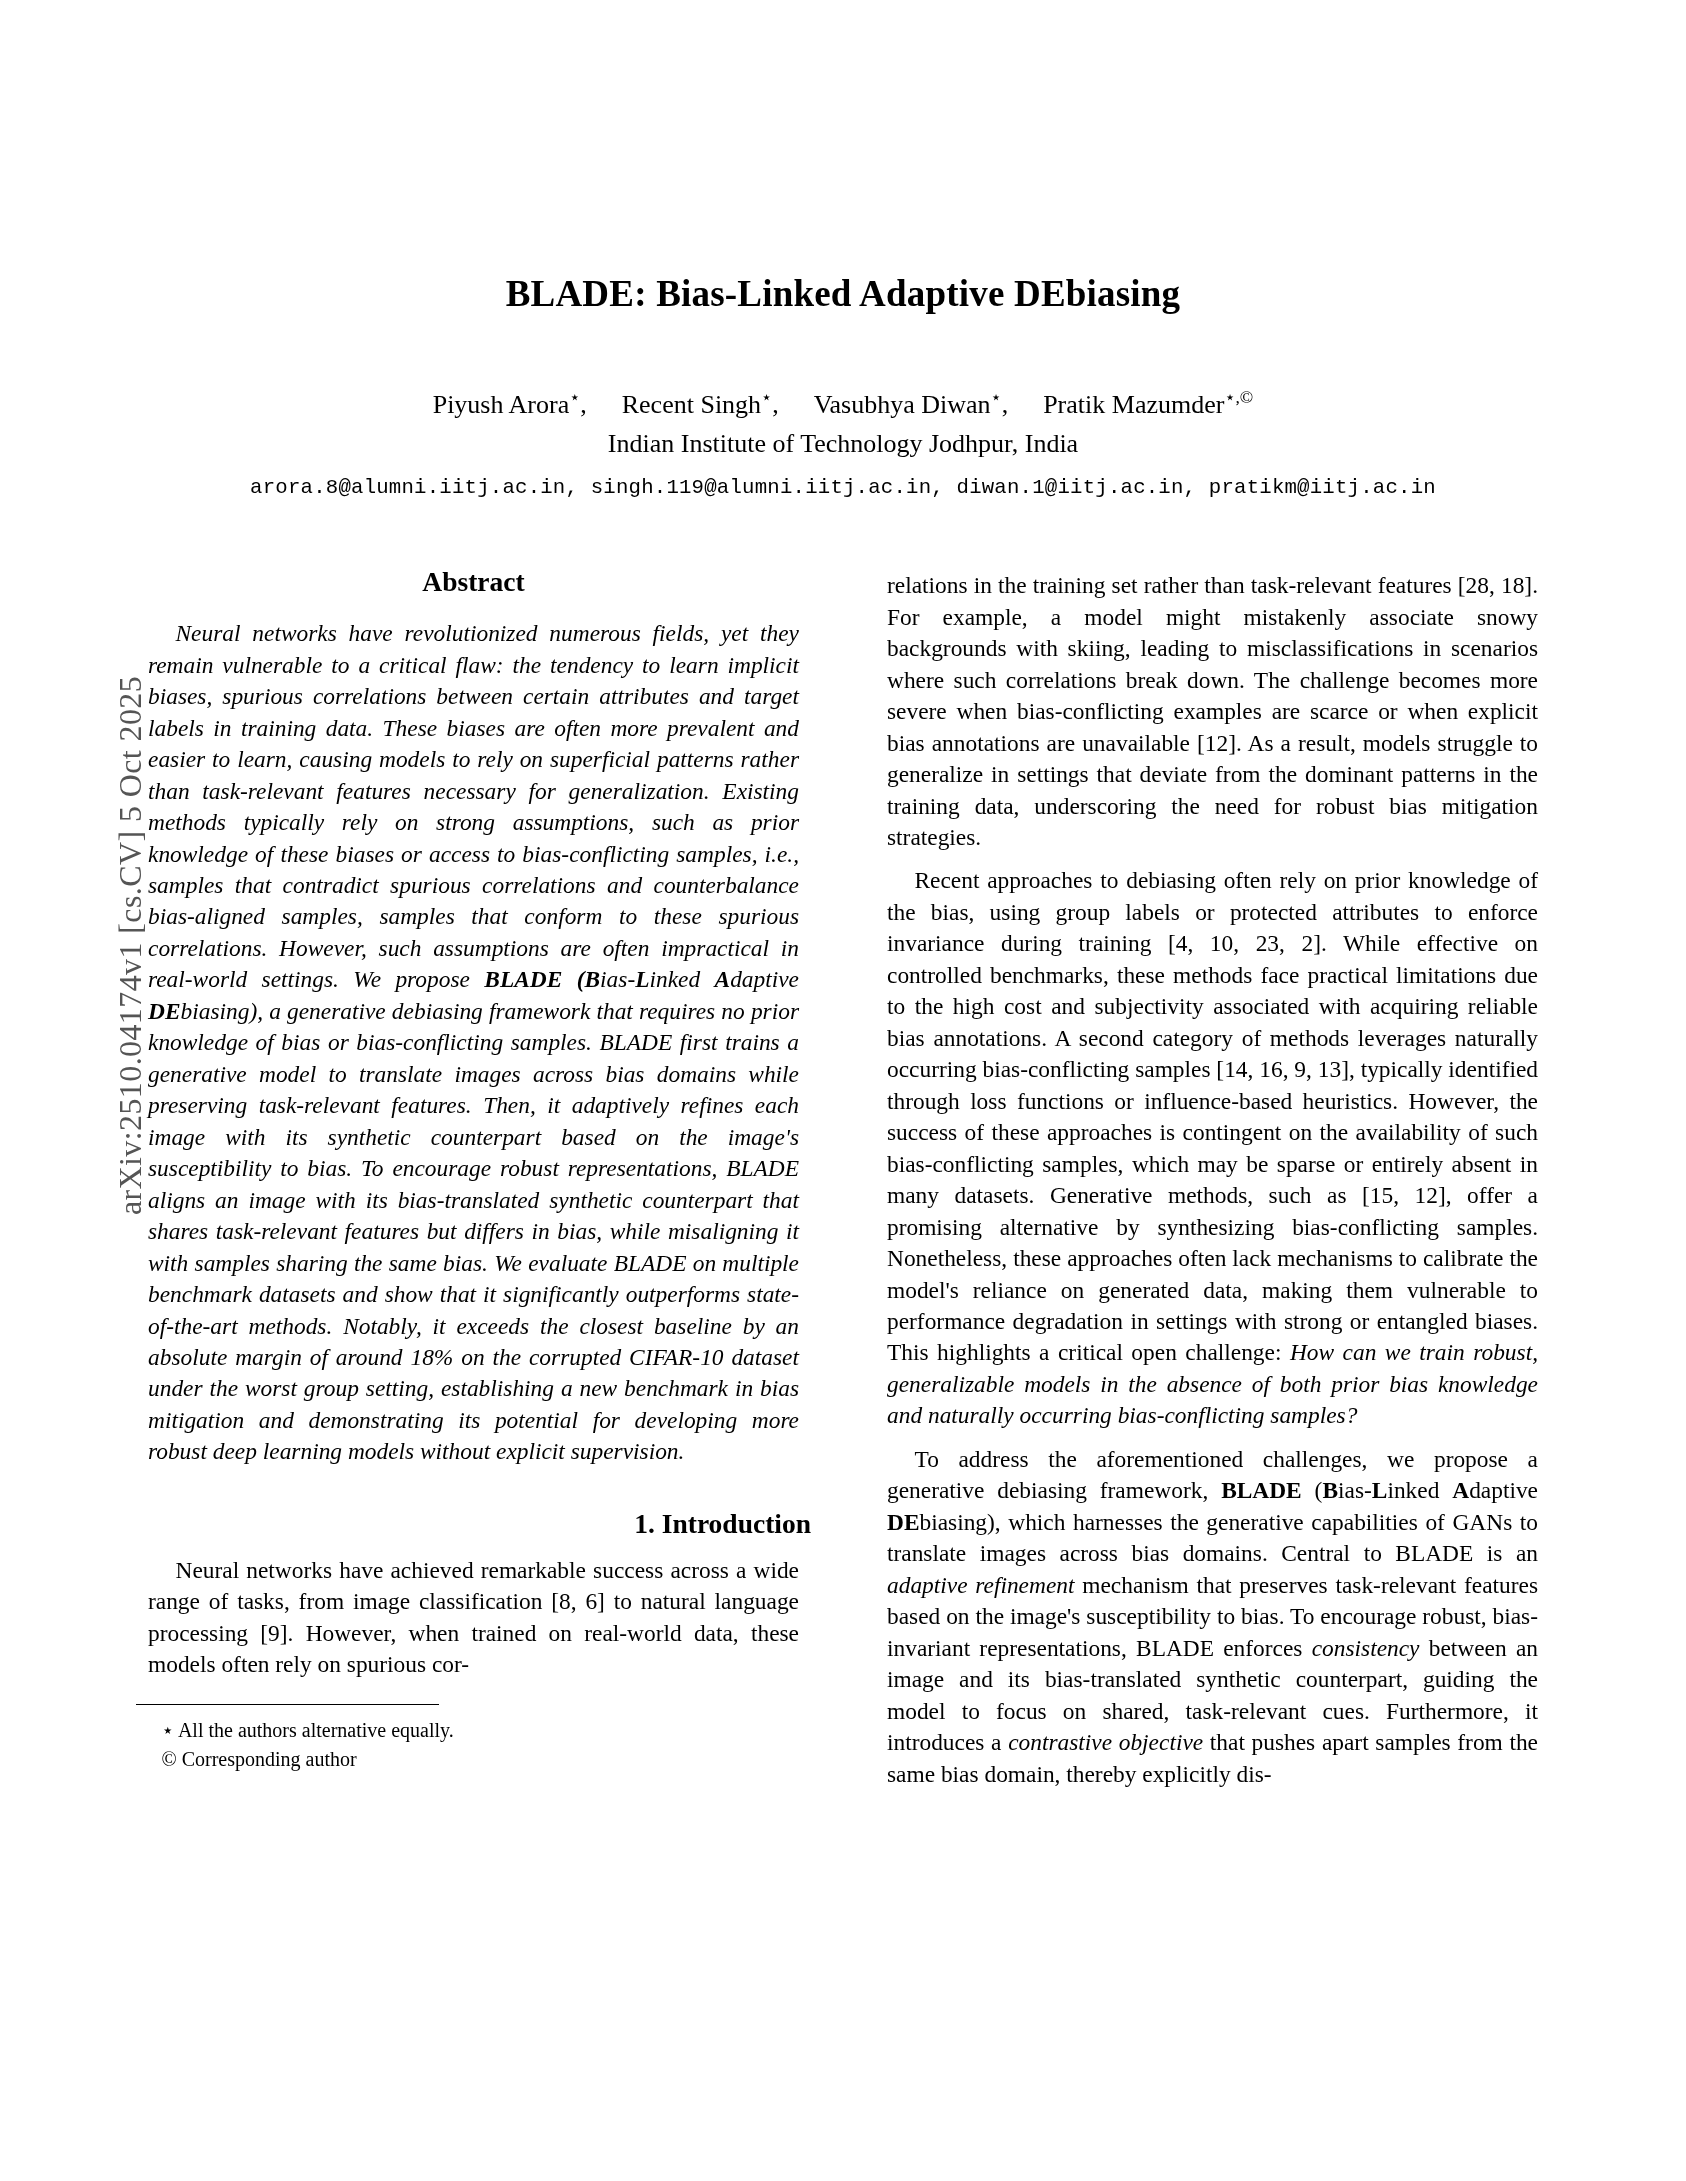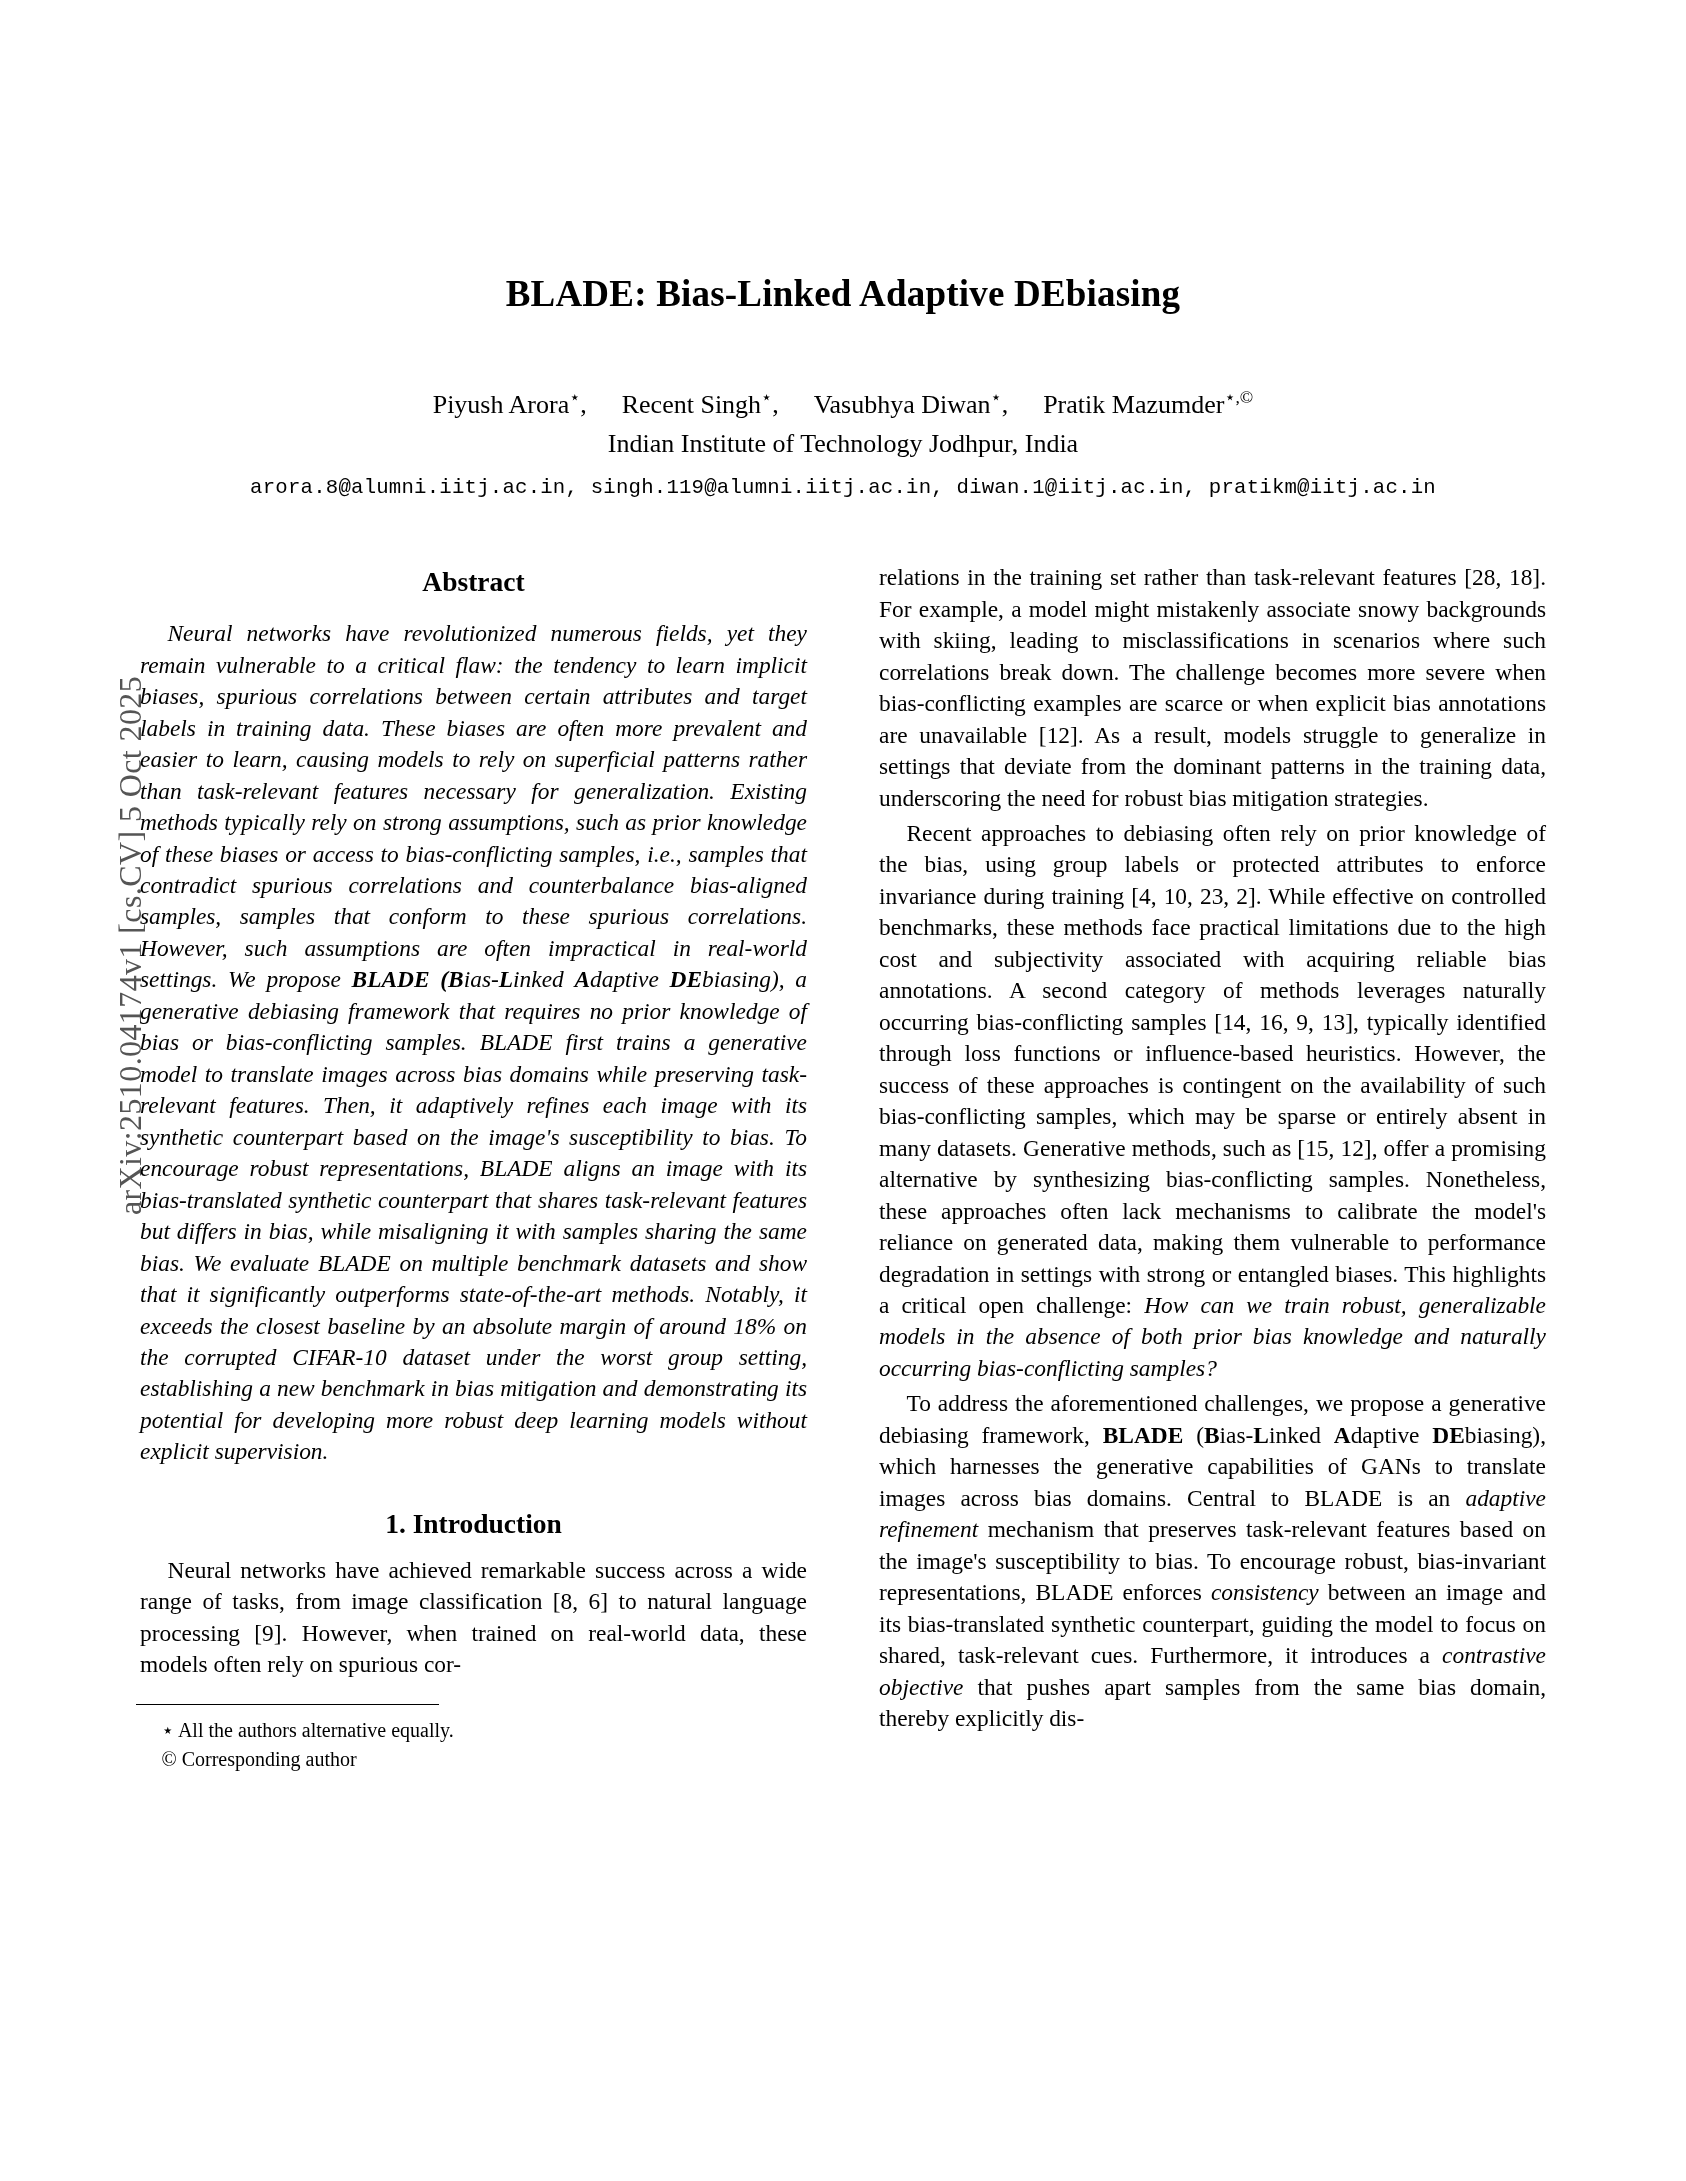--- a/index.html
+++ b/index.html
@@ -79,28 +79,28 @@
     width: 675px;
   }
 
   .sec-head {
     text-align: center;
     font-size: 27.5px;
     font-weight: bold;
     margin: 8px 0 20px 0;
   }
   .sec-head-left {
-    text-align: center;
+    text-align: right;
     font-size: 27.5px;
     font-weight: bold;
     margin: 40px 0 14.7px 0;
   }
 
   p {
-    margin: 4px;
+    margin: 12px;
     font-size: 23.4px;
     line-height: 1.345;
     text-align: justify;
     text-justify: inter-word;
     hyphens: none;
   }
   p.indent { text-indent: 27.5px; }
   p + p { margin-top: 1.8px; }
 
   .abstract-body {

